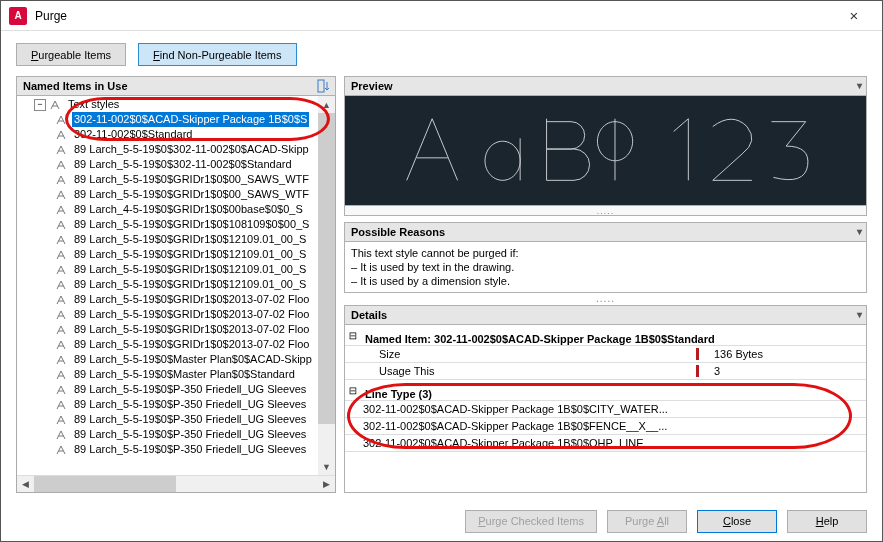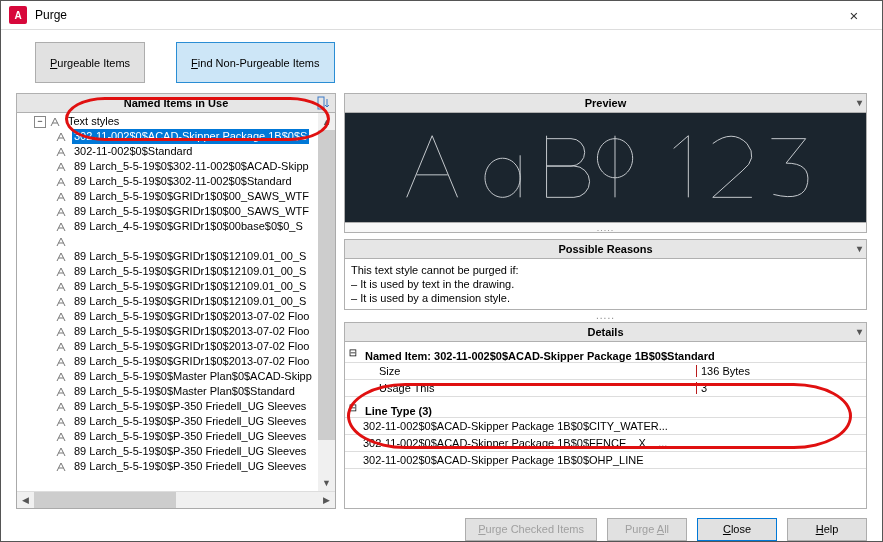--- a/index.html
+++ b/index.html
@@ -3,28 +3,28 @@
 <meta charset="utf-8">
 <style>
   * { box-sizing: border-box; margin: 0; padding: 0; font-family: "Segoe UI", Tahoma, sans-serif; }
   html, body { width: 883px; height: 542px; background: #fff; overflow: hidden; }
   .window { width: 883px; height: 542px; border: 1px solid #555; display:flex; flex-direction:column; background:#fff;}
   .titlebar { height: 30px; background: #fff; display:flex; align-items:center; padding:0 8px; border-bottom:1px solid #ddd;}
   .title-icon { width:18px; height:18px; background:#d7083b; display:flex; align-items:center; justify-content:center; color:#fff; font-size:10px; font-weight:bold; border-radius:2px; margin-right:8px;}
   .title-text { font-size:12px; flex:1; }
   .close-btn { width:40px; height:28px; display:flex; align-items:center; justify-content:center; font-size:15px; cursor:pointer; color:#333;}
   .toolbar { padding:12px 15px 10px; display:flex; gap:12px;}
-  .btn { height:41px; padding:0 14px; font-size:11px; border:1px solid #adadad; background:#e1e1e1; cursor:pointer; display:flex; align-items:center;margin-left:19px;}
+  .btn { height:23px; padding:0 14px; font-size:11px; border:1px solid #adadad; background:#e1e1e1; cursor:pointer; display:flex; align-items:center;}
   .btn.active { background:#cde6f7; border:1px solid #2a8dd4;}
   .u { text-decoration: underline; }
   .body { flex:1; display:flex; gap:8px; padding:0 15px 8px;}
   .left { width:320px; display:flex; flex-direction:column;}
   .right { flex:1; display:flex; flex-direction:column;}
 
-  .panel-header { height:20px; background:#e6e6e6; border:1px solid #b0b0b0; display:flex; align-items:center; padding:0 6px; font-size:11px; font-weight:bold; position:relative;justify-content:center;}
+  .panel-header { height:20px; background:#e6e6e6; border:1px solid #b0b0b0; display:flex; align-items:center; padding:0 6px; font-size:11px; font-weight:bold; position:relative;}
   .panel-header .expand-icon { position:absolute; right:4px; top:3px; font-size:10px; color:#555;}
   .panel-header .sort-icon { position:absolute; right:3px; top:2px;}
 
   .tree-wrap { flex:1; border:1px solid #aaa; border-top:none; background:#fff; overflow:hidden; position:relative;}
   .tree { padding:1px 0; font-size:11px; line-height:15px; position:relative; height: 395px; overflow:hidden;}
   .tree-node { display:flex; align-items:center; white-space:nowrap; height:15px;}
   .plusminus { width:12px; height:12px; display:inline-flex; align-items:center; justify-content:center; font-size:9px; border:1px solid transparent; margin-left:2px;}
   .plusminus.box { border:1px solid #888; background:#fff; color:#000;}
   .tree-icon { width:14px; height:14px; margin:0 3px 0 3px; display:inline-flex; align-items:center; justify-content:center;}
   .node-label { padding:0 2px; }
@@ -44,21 +44,21 @@
   .dots-bar { height:10px; text-align:center; font-size:9px; color:#888; letter-spacing:1px; border-left:1px solid #b0b0b0; border-right:1px solid #b0b0b0; border-bottom:1px solid #b0b0b0; background:#f8f8f8;}
 
   .reasons-box { border:1px solid #b0b0b0; border-top:none; padding:4px 6px; font-size:11px; line-height:14px;}
   .dots-mid { height:12px; text-align:center; font-size:10px; color:#888; letter-spacing:1px;}
 
   .details-box { border:1px solid #b0b0b0; border-top:none; flex:1; background:#fff; font-size:11px; overflow:auto;}
   .grid-row { display:flex; border-bottom:1px solid #ddd; min-height:17px; align-items:center;}
   .grid-row .exp { width:16px; display:flex; align-items:center; justify-content:center; font-size:10px;}
   .grid-row .key { flex:1; padding-left:4px;}
   .grid-row .key.indent { padding-left:18px;}
-  .grid-row .val { width:170px; border-left:1px solid #b91c1c; padding-left:4px;}
+  .grid-row .val { width:170px; border-left:3px solid #b91c1c; padding-left:15px;}
   .grid-row .val.narrow { width:30px;}
   .grid-row.bold .key { font-weight:bold;margin-top:8px;}
   .grid-row .full { flex:1; padding-left:18px;}
 
   .footerbar { height:40px; display:flex; align-items:center; justify-content:flex-end; padding:0 15px; gap:10px; border-top:0;}
   .fbtn { height:23px; min-width:80px; font-size:11px; border:1px solid #adadad; background:#e1e1e1; cursor:pointer; display:flex; align-items:center; justify-content:center; padding:0 12px;}
   .fbtn.disabled { color:#a0a0a0; cursor:default;}
   .fbtn.default { border:1px solid #0078d7; }
   .ann { position:absolute; border:3px solid #e01010; border-radius:22px; pointer-events:none; z-index:200;}
   .ann1 { left:65px; top:97px; width:265px; height:44px; border-radius:40px/22px;}
@@ -165,20 +165,21 @@
                 </svg>
               </span>
               <span class="node-label">89 Larch_4-5-19$0$GRIDr1$0$00base$0$0_S</span>
             </div>
             <div class="tree-node indent2">
               <span class="tree-icon">
                 <svg width="14" height="14" class="ticon">
                   <path d="M2 11 L6 3 L10 11 M3.5 8 h5"></path>
                 </svg>
               </span>
+              <span class="node-label">89 Larch_5-5-19$0$GRIDr1$0$108109$0$00_S</span>
             </div>
             <div class="tree-node indent2">
               <span class="tree-icon">
                 <svg width="14" height="14" class="ticon">
                   <path d="M2 11 L6 3 L10 11 M3.5 8 h5"></path>
                 </svg>
               </span>
               <span class="node-label">89 Larch_5-5-19$0$GRIDr1$0$12109.01_00_S</span>
             </div>
             <div class="tree-node indent2">

